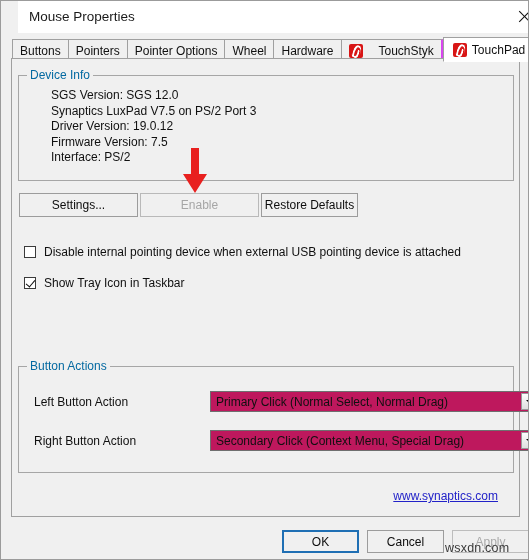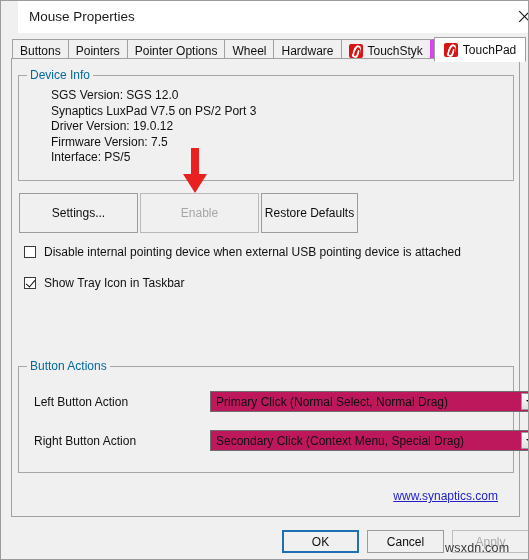--- a/index.html
+++ b/index.html
@@ -91,21 +91,22 @@
     border-right: none;
     background: #f0f0f0;
     display: flex;
     align-items: center;
     padding: 0 7px;
     font-size: 12px;
     color: #101010;
     white-space: nowrap;
   }
   .tab.last-inactive {
-    border-right: 5px solid #d946ef;
+    border-right: 3px solid #d946ef;
+    gap: 11px;
   }
   .tab.active {
     background: #ffffff;
     height: 25px;
     border: 1px solid #a0a0a0;
     border-bottom: 1px solid #ffffff;
     z-index: 5;
     margin-left: -1px;
     padding: 0 9px;
   }
@@ -217,21 +218,21 @@
   }
   .winbtn {
     box-sizing: border-box;
     background: #f0f0f0;
     border: 1px solid #9c9c9c;
     font-size: 12px;
     color: #0d0d0d;
     display: flex;
     align-items: center;
     justify-content: center;
-    height: 40px;
+    height: 24px;
     white-space: nowrap;
   }
   .winbtn.disabled {
     color: #a6a6a6;
     border-color: #b9b9b9;
   }
   .btn-row .winbtn:nth-child(1) { width: 119px; }
   .btn-row .winbtn:nth-child(2) { width: 119px; margin-left: 2px; }
   .btn-row .winbtn:nth-child(3) { width: 97px;  margin-left: 2px; }
   .btn-row .winbtn:nth-child(4) { width: 154px; margin-left: 2px; }
@@ -413,21 +414,21 @@
 
   <div class="page">
 
     <div class="groupbox" id="device-info-group">
       <span class="group-legend">Device Info</span>
       <div class="info-lines">
         <div>SGS Version: SGS 12.0</div>
         <div>Synaptics LuxPad V7.5 on PS/2 Port 3</div>
         <div>Driver Version: 19.0.12</div>
         <div>Firmware Version: 7.5</div>
-        <div>Interface: PS/5</div>
+        <div>Interface: PS/2</div>
       </div>
     </div>
 
     <svg class="red-arrow" viewBox="0 0 30 48">
       <polygon points="11,0 19,0 19,26 27,26 15,45 3,26 11,26" fill="#e8201f"></polygon>
     </svg>
 
     <div class="btn-row">
       <div class="winbtn">
         <span>Settings...</span>

